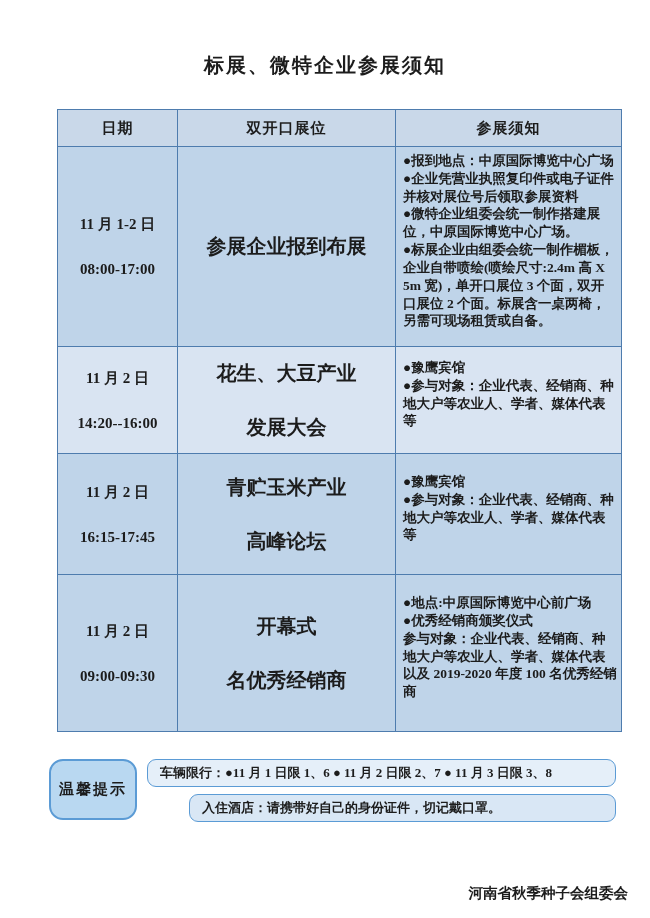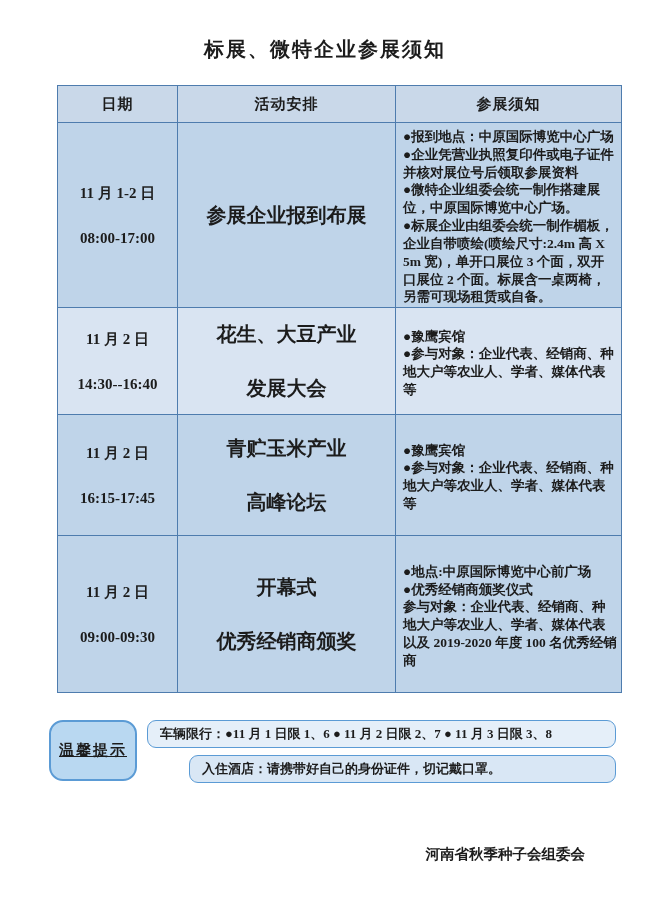--- a/index.html
+++ b/index.html
@@ -3,97 +3,97 @@
 <meta charset="utf-8">
 <style>
   html,body{margin:0;padding:0;}
   body{
     width:650px;height:918px;background:#ffffff;
     font-family:"Liberation Serif","DejaVu Serif",serif;
     font-weight:700;color:var(--text,#1c1c1c);
     overflow:hidden;
   }
   .title{
-    padding-top:36px;text-align:center;
+    padding-top:52px;text-align:center;
     font-size:20px;letter-spacing:2px;
   }
   table.notice{
     border-collapse:collapse;table-layout:fixed;
-    margin:22px 0 0 57px;width:564px;border-radius:30px;
+    margin:30px 0 0 57px;width:564px;border-radius:30px;
   }
   table.notice th, table.notice td{
     border:1.5px solid var(--table-border,#4e7cae);
   }
   table.notice th{
     height:34px;background:var(--header-fill,#c9d8e9);
     font-size:15px;font-weight:700;letter-spacing:1px;
   }
   tr.r0{height:170px}
   tr.r1{height:107px}
   tr.r2{height:121px}
   tr.r3{height:157px}
   td.date,td.act{
     text-align:center;vertical-align:middle;
     font-size:15px;background:var(--row-fill,#bfd4e9);
   }
   td.act{font-size:20px;}
   td.note{
     vertical-align:middle;text-align:left;
     font-size:13.5px;line-height:1.32;
-    padding:5px 4px 1px 7px;
+    padding:5px 4px 16px 7px;
     background:var(--row-fill,#bfd4e9);
   }
   tr.alt td{background:var(--row-alt-fill,#d9e4f2);}
   .gap{margin-bottom:27px;}
   .tips{
     display:flex;align-items:stretch;
     margin:27px 0 0 49px;
   }
   .tips-label{
     width:84px;height:57px;
     border:2px solid var(--tips-box-border,#5b9bd5);
     border-radius:14px;
     background:var(--tips-label-fill,#b9d8f1);
     display:flex;align-items:center;justify-content:center;
-    font-size:15px;letter-spacing:2px;text-decoration:underline;
+    font-size:15px;letter-spacing:2px;
   }
   .tips-body{
     margin-left:10px;display:flex;flex-direction:column;
     justify-content:center;width:469px;
   }
   .tip-box{
     height:26px;
     border:1.5px solid var(--tips-box-border,#5b9bd5);
     border-radius:9px;
     display:flex;align-items:center;
     padding-left:12px;font-size:13px;
   }
   .tip-box.first{background:var(--tip1-fill,#e5eff9);margin-bottom:7px;}
   .tip-box.second{background:var(--tip2-fill,#d9e7f5);margin-left:42px;}
   .footer{
     margin-top:58px;text-align:right;
-    padding-right:43px;font-size:14.5px;line-height:1.85;
+    font-size:14.5px;line-height:1.85;
   }
   .footer .l1{padding-right:22px;}
 </style>
 </head>
 <body>
 
 <div class="title">标展、微特企业参展须知</div>
 
 <table class="notice">
   <colgroup>
     <col style="width:120px">
       <col style="width:218px">
       <col style="width:226px">
   </colgroup>
   <thead>
     <tr>
       <th>日期</th>
-      <th>活动安排</th>
+      <th>双开口展位</th>
       <th>参展须知</th>
     </tr>
   </thead>
   <tbody>
     <tr class="r0">
       <td class="date">
         <div class="gap">11 月 1-2 日</div>
         <div>08:00-17:00</div>
       </td>
       <td class="act">
@@ -102,21 +102,21 @@
       <td class="note">
         <div>●报到地点：中原国际博览中心广场</div>
         <div>●企业凭营业执照复印件或电子证件并核对展位号后领取参展资料</div>
         <div>●微特企业组委会统一制作搭建展位，中原国际博览中心广场。</div>
         <div>●标展企业由组委会统一制作楣板，企业自带喷绘(喷绘尺寸:2.4m 高 X 5m 宽)，单开口展位 3 个面，双开口展位 2 个面。标展含一桌两椅，另需可现场租赁或自备。</div>
       </td>
     </tr>
     <tr class="r1 alt">
       <td class="date">
         <div class="gap">11 月 2 日</div>
-        <div>14:30--16:40</div>
+        <div>14:20--16:00</div>
       </td>
       <td class="act">
         <div class="gap">花生、大豆产业</div>
         <div>发展大会</div>
       </td>
       <td class="note">
         <div>●豫鹰宾馆</div>
         <div>●参与对象：企业代表、经销商、种地大户等农业人、学者、媒体代表等</div>
       </td>
     </tr>
@@ -134,21 +134,21 @@
         <div>●参与对象：企业代表、经销商、种地大户等农业人、学者、媒体代表等</div>
       </td>
     </tr>
     <tr class="r3">
       <td class="date">
         <div class="gap">11 月 2 日</div>
         <div>09:00-09:30</div>
       </td>
       <td class="act">
         <div class="gap">开幕式</div>
-        <div>优秀经销商颁奖</div>
+        <div>名优秀经销商</div>
       </td>
       <td class="note">
         <div>●地点:中原国际博览中心前广场</div>
         <div>●优秀经销商颁奖仪式</div>
         <div>参与对象：企业代表、经销商、种地大户等农业人、学者、媒体代表以及 2019-2020 年度 100 名优秀经销商</div>
       </td>
     </tr>
   </tbody>
 </table>
 

